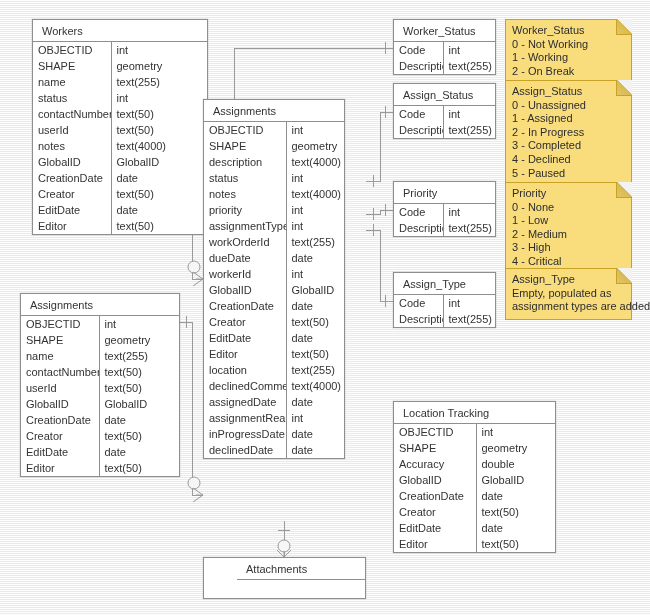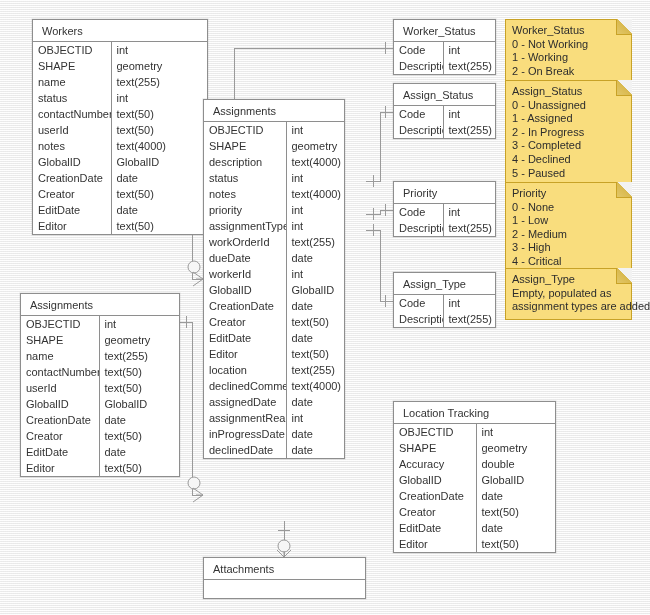--- a/index.html
+++ b/index.html
@@ -100,21 +100,21 @@
 
   #ent-priority      { left: 393px; top: 181px; width: 103px; }
   #ent-priority .field-name { width: 49px; }
 
   #ent-assign-type   { left: 393px; top: 272px; width: 103px; }
   #ent-assign-type .field-name { width: 49px; }
 
   #ent-location      { left: 393px; top: 365px; width: 163px; margin-top: 36px; }
   #ent-location .field-name { width: 82px; }
 
-  #ent-attachments   { left: 203px; top: 557px; width: 163px; }
+  #ent-attachments   { left: 203px; top: 557px; width: 163px; padding-left: 33px; }
 
   
   .note {
     position: absolute;
     z-index: 4;
     background: #f9dd7d;
     border: 1px solid #c8a227;
     box-sizing: border-box;
     padding: 4px 6px 5px 6px;
     font-size: 11px;

